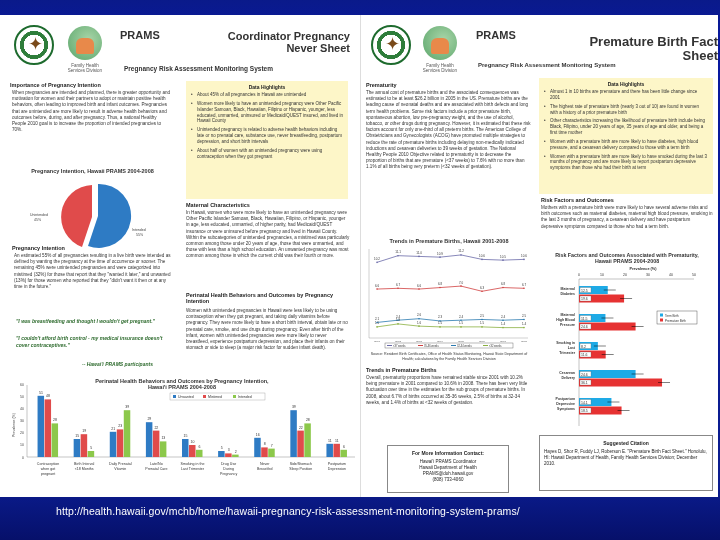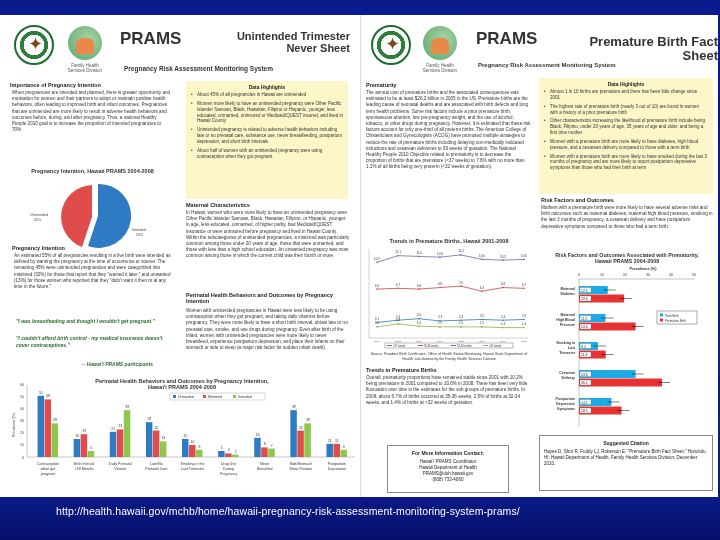--- a/index.html
+++ b/index.html
@@ -6,21 +6,21 @@
 html,body{width:720px;height:540px;overflow:hidden}
 body{position:relative;background:linear-gradient(180deg,#0a1a8a 0%,#0818a0 8%,#0b1c8e 90%,#06106a 100%);font-family:"Liberation Sans",sans-serif;color:#222}
 .page{position:absolute;top:15px;height:482px;background:#fff;overflow:hidden}
 #p1{left:0;width:360px}
 #p2{left:360px;width:358px;border-left:1px solid #ddd}
 .logo-seal{position:absolute;width:40px;height:40px;border-radius:50%;border:2px solid #1e6b2e;background:radial-gradient(circle,#fff 40%,#2e7d3a 41%,#2e7d3a 55%,#fff 56%)}
 .logo-seal span{position:absolute;left:12px;top:8px;font-size:18px;color:#7a4a1a;line-height:1}
 .logo-fh{position:absolute;width:34px;height:34px;border-radius:50%;background:radial-gradient(circle at 60% 40%,#a8d5a8,#5aa56a)}
 .logo-fh i{position:absolute;left:8px;top:12px;width:18px;height:16px;background:#e8894a;border-radius:6px 6px 2px 2px}
 .fh-caption{position:absolute;font-size:4.5px;color:#555;text-align:center;width:40px;line-height:1.2}
-.prams{position:absolute;font-weight:bold;font-size:17px;color:#333}
+.prams{position:absolute;font-weight:bold;font-size:11px;color:#333}
 .fs-title{position:absolute;font-weight:bold;color:#333;text-align:right;line-height:1.1}
 .subtitle{position:absolute;font-size:6.5px;font-weight:bold;color:#333}
 .sec-h{position:absolute;font-size:5.5px;font-weight:bold;color:#222}
 .body-t{position:absolute;font-size:4.6px;line-height:1.35;color:#333}
 .hl{position:absolute;background:#fdf6c8;padding:3px 5px}
 .hl h4{font-size:5px;text-align:center;margin-bottom:2px}
 .hl ul{list-style:none}
 .hl li{font-size:4.5px;line-height:1.3;margin-bottom:3px;padding-left:6px;position:relative;color:#333}
 .hl li:before{content:"•";position:absolute;left:0}
 .quote{position:absolute;font-size:5px;font-weight:bold;font-style:italic;color:#2e6b2e;line-height:1.4}
@@ -36,21 +36,21 @@
 <div class="page" id="p1">
   <div class="logo-seal" style="left:14px;top:10px">
       <span>✦</span>
     </div>
   <div class="logo-fh" style="left:68px;top:11px">
       <i></i>
     </div>
   <div class="fh-caption" style="left:65px;top:48px">Family Health Services Division</div>
   <div class="prams" style="left:120px;top:14px">PRAMS</div>
   <div class="fs-title" style="right:10px;top:15px;font-size:11px;width:170px">
-    <div>Unintended Trimester</div>
+    <div>Coordinator Pregnancy</div>
     <div>Never Sheet</div>
   </div>
   <div class="subtitle" style="left:124px;top:50px">Pregnancy Risk Assessment Monitoring System</div>
 
   <div class="sec-h" style="left:10px;top:67px">Importance of Pregnancy Intention</div>
   <div class="body-t" style="left:12px;top:75px;width:160px">When pregnancies are intended and planned, there is greater opportunity and motivation for women and their partners to adopt or maintain positive health behaviors, often leading to improved birth and infant outcomes. Pregnancies that are unintended are more likely to result in adverse health behaviors and outcomes before, during, and after pregnancy. Thus, a national Healthy People 2010 goal is to increase the proportion of intended pregnancies to 70%.</div>
 
   <div class="chart-title" style="left:10px;top:153px;width:165px">Pregnancy Intention, Hawaii PRAMS 2004-2008</div>
   <svg style="position:absolute;left:10px;top:165px" width="170" height="72">
     <path d="M88,36 L88,4 A32,32 0 1,1 78,66 Z" fill="#2e7bc4"></path>

